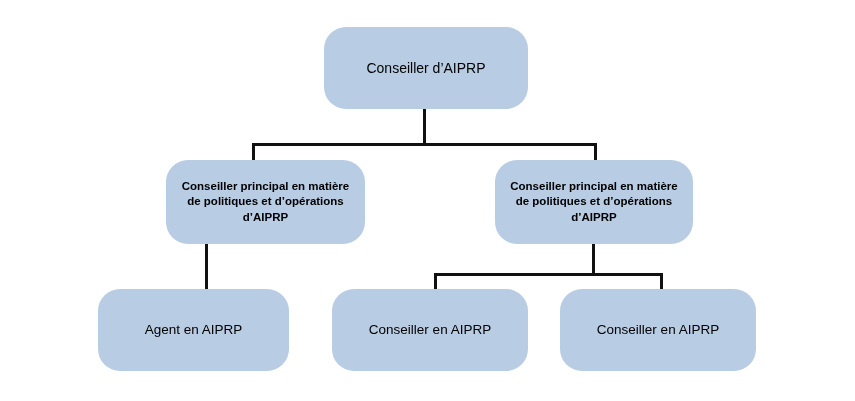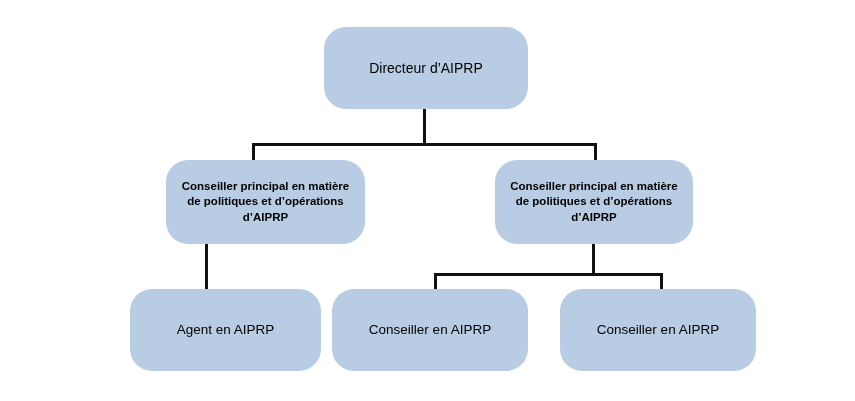--- a/index.html
+++ b/index.html
@@ -61,21 +61,20 @@
   #node-senior-advisor-right .node-label {
     font-size: 11.5px;
     font-weight: 600;
   }
   
   #node-agent {
     left: 98px;
     top: 289px;
     width: 191px;
     height: 82px;
-    margin-left: 32px;
   }
   #node-advisor-one {
     left: 332px;
     top: 289px;
     width: 196px;
     height: 82px;
   }
   #node-advisor-two {
     left: 560px;
     top: 289px;
@@ -125,21 +124,21 @@
   <div class="conn conn-v" id="conn-drop-senior-right"></div>
 
   <div class="conn conn-v" id="conn-left-branch"></div>
 
   <div class="conn conn-v" id="conn-right-stem"></div>
   <div class="conn conn-h" id="conn-level2-bus"></div>
   <div class="conn conn-v" id="conn-drop-advisor-one"></div>
   <div class="conn conn-v" id="conn-drop-advisor-two"></div>
 
   <div class="node-box" id="node-director">
-    <span class="node-label">Directeur d’AIPRP</span>
+    <span class="node-label">Conseiller d’AIPRP</span>
   </div>
 
   <div class="node-box" id="node-senior-advisor-left">
     <span class="node-label">Conseiller principal en matière de politiques et d’opérations d’AIPRP</span>
   </div>
 
   <div class="node-box" id="node-senior-advisor-right">
     <span class="node-label">Conseiller principal en matière de politiques et d’opérations d’AIPRP</span>
   </div>
 

